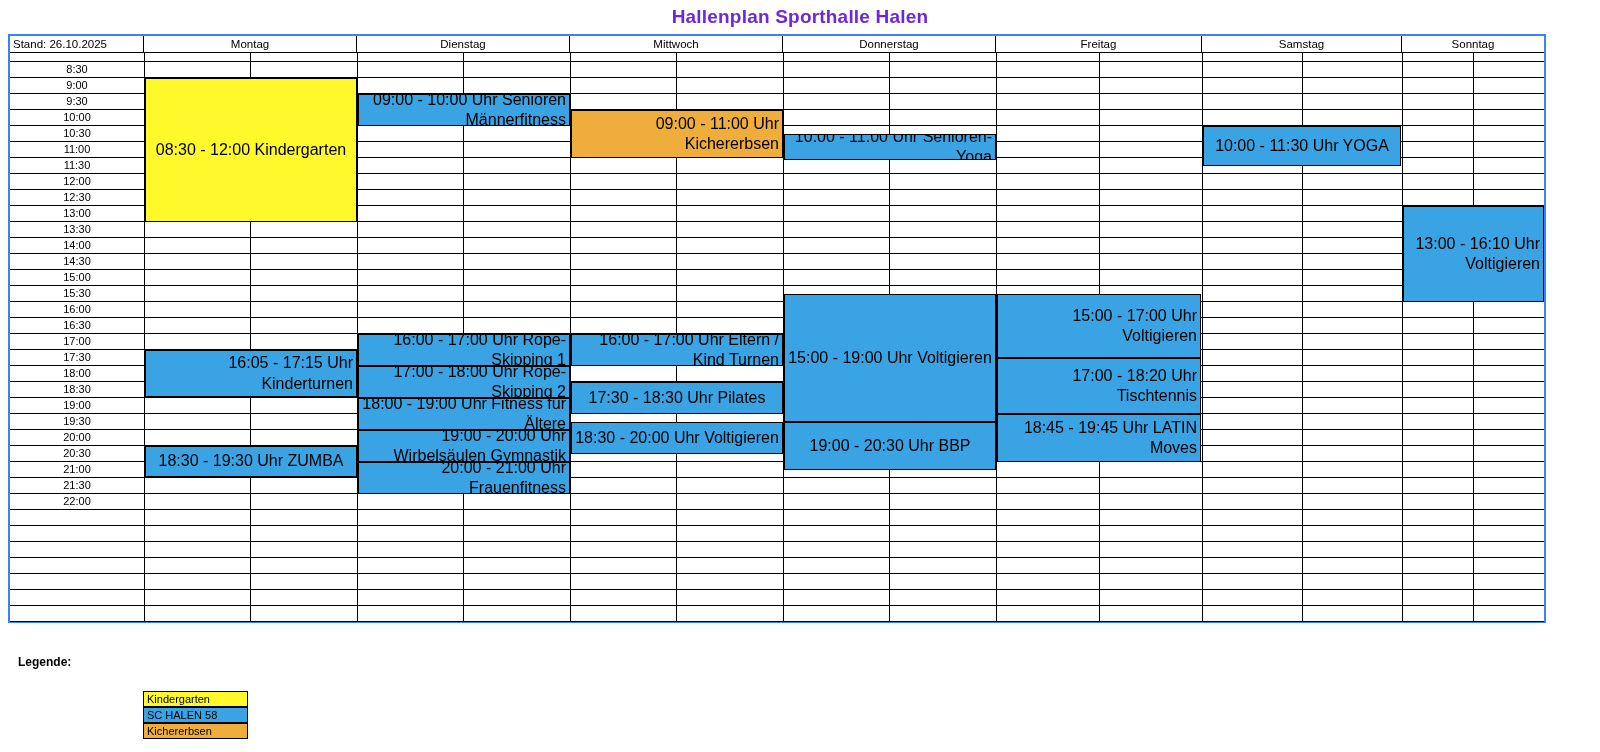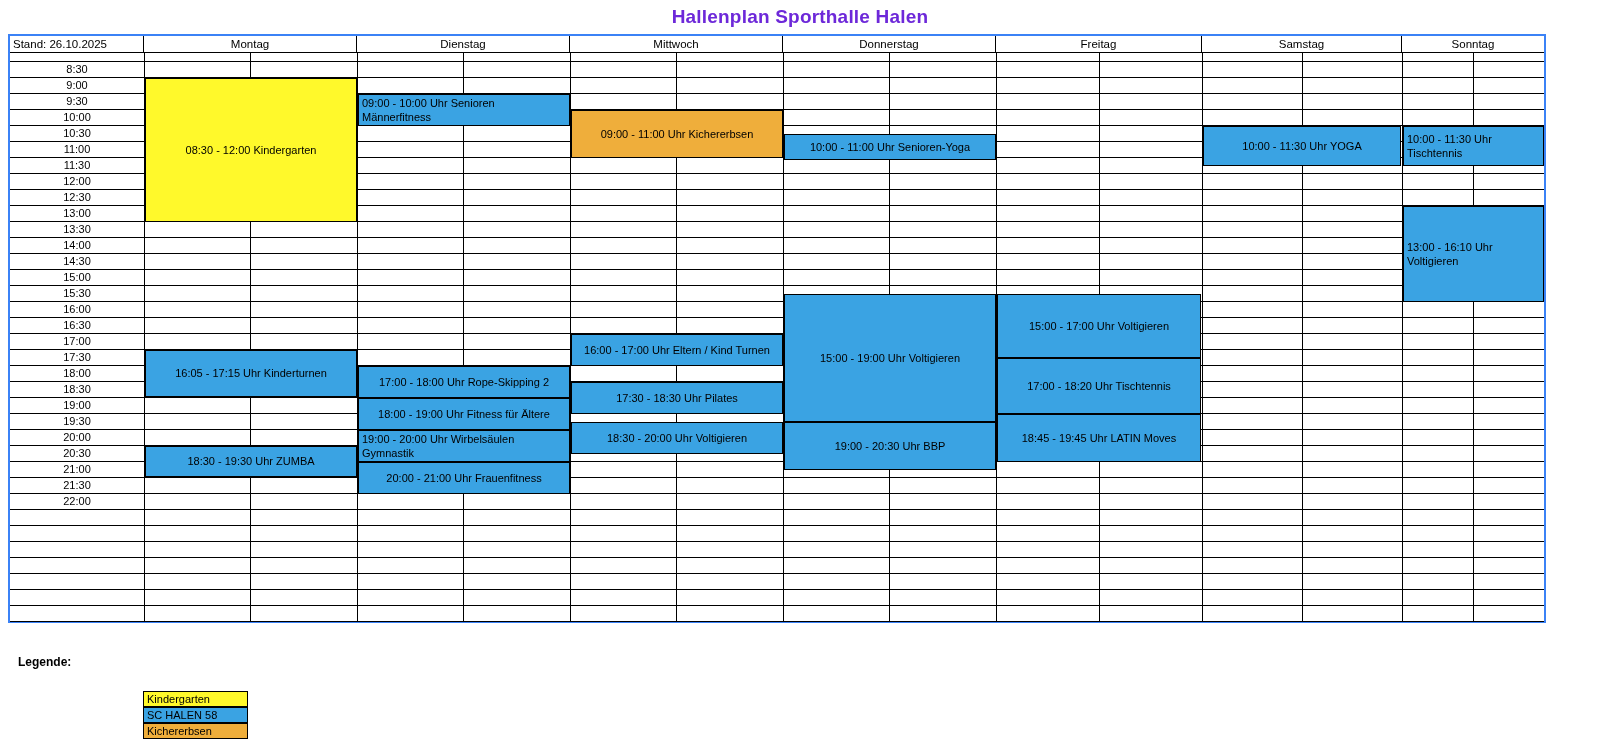--- a/index.html
+++ b/index.html
@@ -96,26 +96,26 @@
     height: 16px;
     line-height: 16px;
     text-align: center;
     font-size: 11px;
     color: #000;
   }
   .event {
     position: absolute;
     box-sizing: border-box;
     border: 1px solid #000;
-    font-size: 11px;
+    font-size: 16px;
     color: #000;
     display: flex;
     align-items: center;
     justify-content: center;
-    text-align: left;
+    text-align: right;
     line-height: 1.28;
     padding: 12px 3px;
     overflow: hidden;
   }
   .ev-blue { background: #3aa3e3; }
   .ev-yellow { background: #fff92b; }
   .ev-orange { background: #efae3b; }
 
   
   #legend-label {
@@ -242,41 +242,41 @@
       <div class="timelabel" style="top:392px">20:30</div>
       <div class="timelabel" style="top:408px">21:00</div>
       <div class="timelabel" style="top:424px">21:30</div>
       <div class="timelabel" style="top:440px">22:00</div>
 
       <div class="event ev-yellow" style="left:135px;top:25px;width:212px;height:144px">08:30 - 12:00 Kindergarten</div>
       <div class="event ev-blue" style="left:135px;top:297px;width:212px;height:47px">16:05 - 17:15 Uhr Kinderturnen</div>
       <div class="event ev-blue" style="left:135px;top:393px;width:212px;height:31px">18:30 - 19:30 Uhr ZUMBA</div>
 
       <div class="event ev-blue" style="left:348px;top:41px;width:212px;height:32px">09:00 - 10:00 Uhr Senioren Männerfitness</div>
+      <div class="event ev-blue" style="left:348px;top:281px;width:212px;height:32px">16:00 - 17:00 Uhr Rope-Skipping 1</div>
       <div class="event ev-blue" style="left:348px;top:313px;width:212px;height:32px">17:00 - 18:00 Uhr Rope-Skipping 2</div>
       <div class="event ev-blue" style="left:348px;top:345px;width:212px;height:32px">18:00 - 19:00 Uhr Fitness für Ältere</div>
       <div class="event ev-blue" style="left:348px;top:377px;width:212px;height:32px">19:00 - 20:00 Uhr Wirbelsäulen Gymnastik</div>
       <div class="event ev-blue" style="left:348px;top:409px;width:212px;height:32px">20:00 - 21:00 Uhr Frauenfitness</div>
 
       <div class="event ev-orange" style="left:561px;top:57px;width:212px;height:48px">09:00 - 11:00 Uhr Kichererbsen</div>
       <div class="event ev-blue" style="left:561px;top:281px;width:212px;height:32px">16:00 - 17:00 Uhr Eltern / Kind Turnen</div>
       <div class="event ev-blue" style="left:561px;top:329px;width:212px;height:32px">17:30 - 18:30 Uhr Pilates</div>
       <div class="event ev-blue" style="left:561px;top:369px;width:212px;height:32px">18:30 - 20:00 Uhr Voltigieren</div>
 
       <div class="event ev-blue" style="left:774px;top:81px;width:212px;height:24px">10:00 - 11:00 Uhr Senioren-Yoga</div>
       <div class="event ev-blue" style="left:774px;top:241px;width:212px;height:128px">15:00 - 19:00 Uhr Voltigieren</div>
       <div class="event ev-blue" style="left:774px;top:369px;width:212px;height:48px">19:00 - 20:30 Uhr BBP</div>
 
       <div class="event ev-blue" style="left:987px;top:241px;width:204px;height:64px">15:00 - 17:00 Uhr Voltigieren</div>
       <div class="event ev-blue" style="left:987px;top:305px;width:204px;height:56px">17:00 - 18:20 Uhr Tischtennis</div>
       <div class="event ev-blue" style="left:987px;top:361px;width:204px;height:48px">18:45 - 19:45 Uhr LATIN Moves</div>
 
       <div class="event ev-blue" style="left:1193px;top:73px;width:198px;height:40px">10:00 - 11:30 Uhr YOGA</div>
 
-      <div class="event ev-blue" style="left:1393px;top:73px;width:141px;height:40px">10:00 - 11:30 Uhr Tischtennis</div>
       <div class="event ev-blue" style="left:1393px;top:153px;width:141px;height:96px">13:00 - 16:10 Uhr Voltigieren</div>
     </div>
   </div>
 
   <div id="legend-label">Legende:</div>
   <div class="legend-row" style="top:673px;background:#fff92b">Kindergarten</div>
   <div class="legend-row" style="top:689px;background:#3aa3e3">SC HALEN 58</div>
   <div class="legend-row" style="top:705px;background:#efae3b">Kichererbsen</div>
 
 </div>

